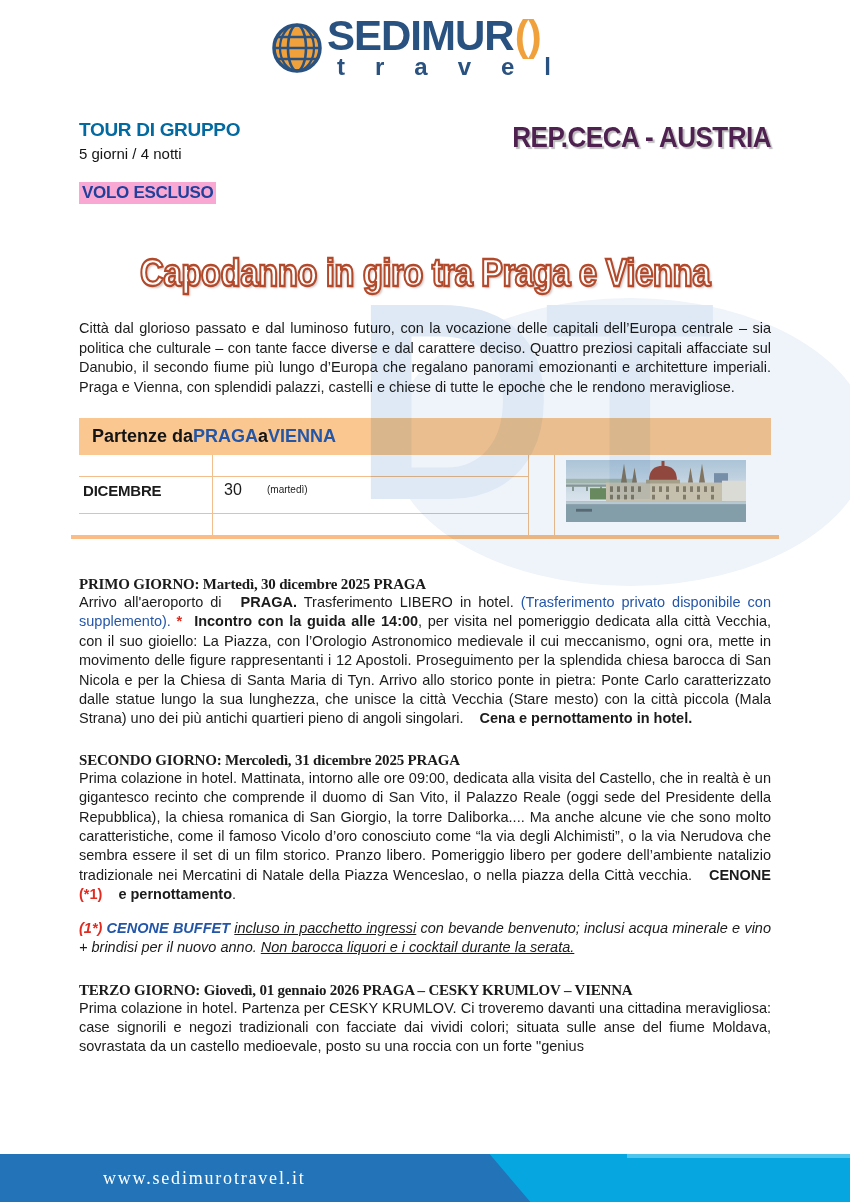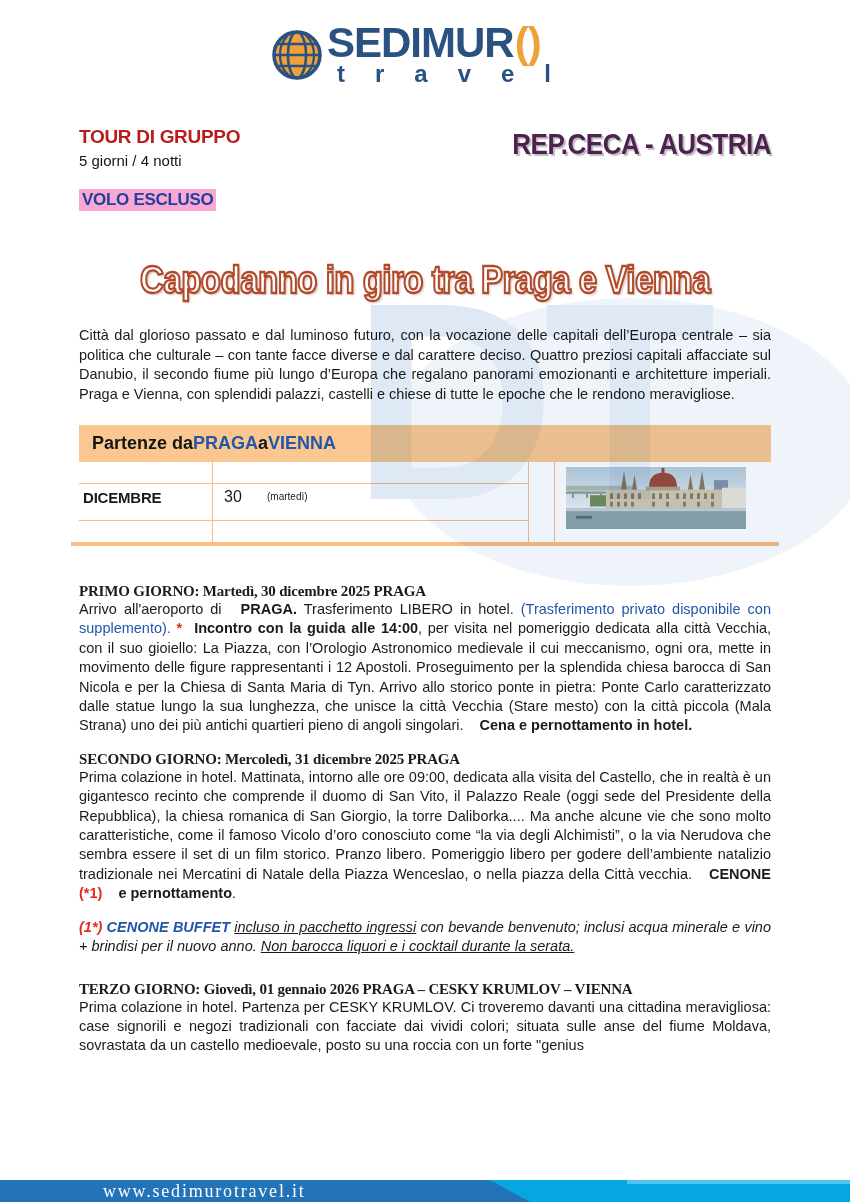--- a/index.html
+++ b/index.html
@@ -11,30 +11,30 @@
   .content { position:relative; z-index:1; padding:0 79px; }
 
   
   .watermark { position:absolute; z-index:2; pointer-events:none; mix-blend-mode:multiply; }
   .wm-circle { position:absolute; left:390px; top:298px; width:480px; height:288px;
     border-radius:50%; background:#EFF4FA; }
   .wm-letters { position:absolute; left:352px; top:252px; font-size:282px; line-height:300px;
     font-weight:700; color:#DEE9F5; letter-spacing:-12px; font-family:"Liberation Sans", sans-serif; }
 
   
-  .logo-row { display:flex; justify-content:center; align-items:flex-start; padding-top:21px; height:86px; }
+  .logo-row { display:flex; justify-content:center; align-items:flex-start; padding-top:14px; height:86px; }
   .globe { width:56px; height:56px; margin:6px 2px 0 0; flex:none; }
   .logo-main { display:flex; font-size:42px; font-weight:700; color:#2A5280; letter-spacing:-1px; line-height:1.05; }
   .logo-paren { color:#F0A13C; margin-left:1px; }
   .logo-sub { font-size:24px; font-weight:700; color:#2A5280; letter-spacing:30px; line-height:1;
     margin-top:-3px; padding-left:10px; white-space:nowrap; }
 
   
   .hdr { display:flex; justify-content:space-between; align-items:flex-start; margin-top:19px; }
-  .tour-type { font-size:19px; font-weight:700; color:#b91c1c; letter-spacing:-0.3px; }
+  .tour-type { font-size:19px; font-weight:700; color:#0369a1; letter-spacing:-0.3px; }
   .duration { font-size:15px; margin-top:4px; color:#141414; }
   .dest { font-size:26px; font-weight:700; color:#4E2150; letter-spacing:-0.5px;
     text-shadow:2px 2px 1px #bdbdbd; transform:scaleY(1.15); transform-origin:top right; }
 
   .volo { display:inline-block; margin-top:20px; background:#f9a8d4; color:#20409A;
     font-weight:700; font-size:17px; padding:1px 3px; letter-spacing:-0.3px; }
 
   .title { margin-top:50px; text-align:center; font-size:33px; font-weight:700; letter-spacing:-0.5px;
     color:#ffffff; -webkit-text-stroke:2px #B3492B; text-shadow:2px 2px 2px rgba(150,120,110,0.45);
     transform:scaleY(1.15); white-space:nowrap; }
@@ -52,35 +52,35 @@
   .v3 { left:475px; top:0; width:1px; height:80px; }
   .h1 { left:0; top:21px; width:449px; height:1px; }
   .h2 { left:0; top:58px; width:449px; height:1px; }
   .cell-month { position:absolute; left:4px; top:27px; font-size:15px; font-weight:700; letter-spacing:-0.2px; }
   .cell-day { position:absolute; left:145px; top:26px; font-size:16px; }
   .cell-weekday { position:absolute; left:188px; top:29px; font-size:10px; }
   .photo { position:absolute; left:487px; top:5px; width:180px; height:62px; display:block; }
   .thick-line { height:4px; background:#FBBD85; margin:0 -8px; }
 
   
-  .day { margin-top:15px; }
+  .day { margin-top:23px; }
   .day.first { margin-top:37px; }
   .day.third { margin-top:24px; }
   .day h3 { margin:0; font-size:15px; font-weight:700; letter-spacing:-0.2px;font-family:Liberation Serif, serif; }
   .day p, .note { margin:0; font-size:14.5px; line-height:19.4px; text-align:justify; }
   .note { margin-top:14px; font-style:italic; }
 
   .b  { font-weight:700;padding-left:12px; }
   .bl { color:#2456A8; }
   .rb { color:#E02B20; font-weight:700; }
   .bb { color:#2456A8; font-weight:700; }
   .u  { text-decoration:underline; }
 
   
-  .footer { position:absolute; left:0; right:0; bottom:0; height:22px; z-index:3; }
+  .footer { position:absolute; left:0; right:0; bottom:0; height:48px; z-index:3; }
   .f-light { position:absolute; left:0; top:0; width:100%; height:100%; background:#06A7E0; }
   .f-strip { position:absolute; left:627px; top:0; width:223px; height:4px; background:#4FC4EC; }
   .f-dark  { position:absolute; left:0; top:0; width:100%; height:100%; background:#2273B8;
     clip-path:polygon(0 0, 57.6% 0, 62.4% 100%, 0 100%); }
   .f-url { position:absolute; left:103px; top:50%; transform:translateY(-50%);
     color:#ffffff; font-family:"Liberation Serif", serif; font-size:18px; letter-spacing:1.8px; }
 </style>
 </head>
 <body>
 

